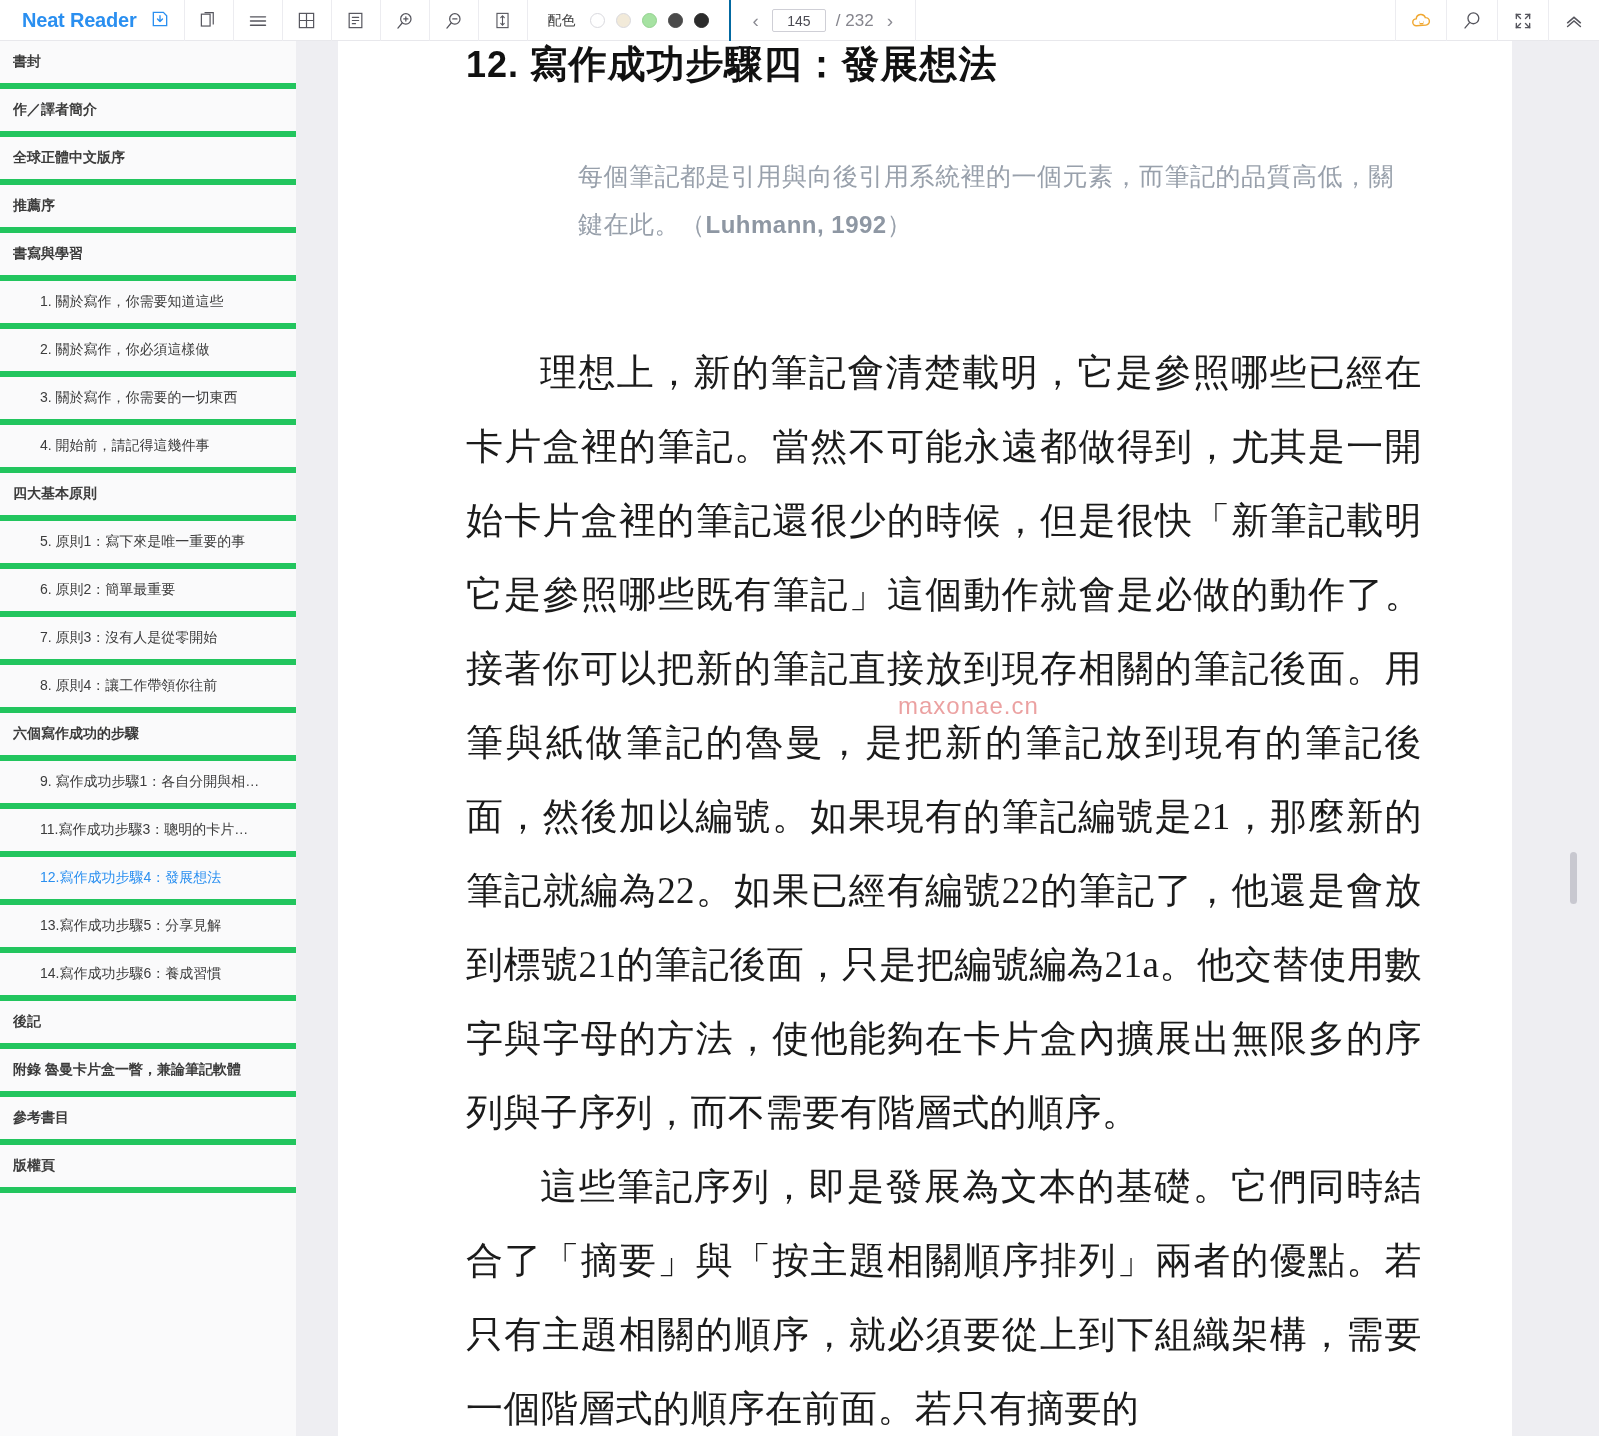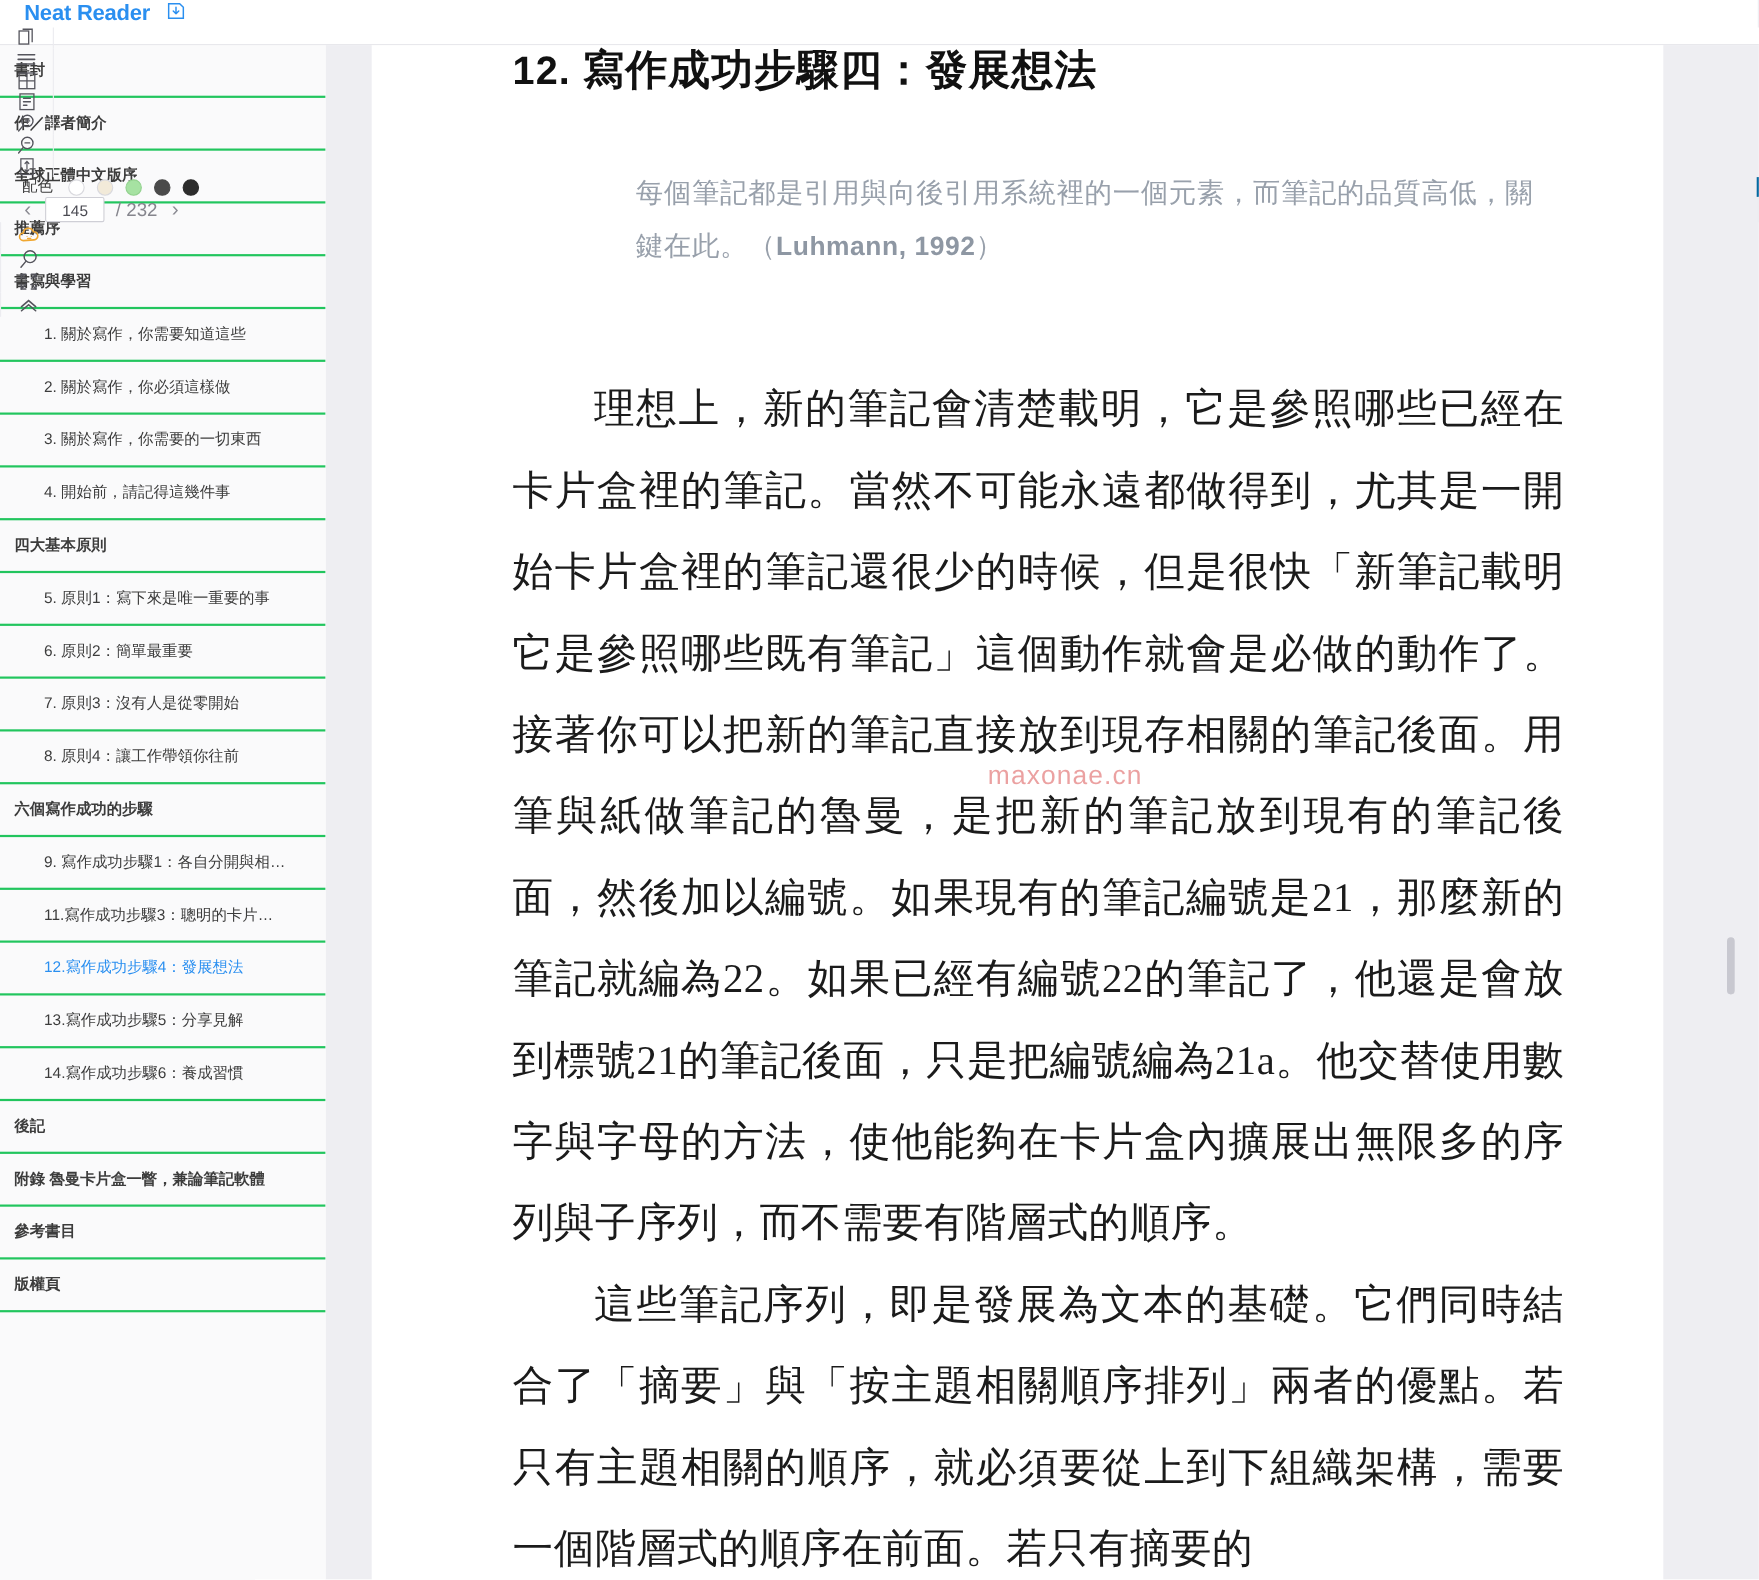--- a/index.html
+++ b/index.html
@@ -12,21 +12,20 @@
   body { position: relative; }
 
   
   #toolbar {
     position: absolute; top: 0; left: 0;
     width: 1599px; height: 41px;
     background: #ffffff;
     border-bottom: 1px solid #e8e8ec;
     display: flex; align-items: stretch;
     z-index: 20;
-    flex-direction: column;
   }
   .tb-cell {
     display: flex; align-items: center; justify-content: center;
     height: 41px; width: 49px;
     border-right: 1px solid #ececf0;
     cursor: pointer;
   }
   .tb-cell svg { display: block; }
 
   #brand-cell {
@@ -87,21 +86,21 @@
   #sidebar {
     position: absolute; top: 41px; left: 0;
     width: 296px; height: 1395px;
     background: #fafafb;
     overflow: hidden;
     z-index: 10;
   }
   .toc-item {
     height: 48px;
     display: flex; align-items: center;
-    border-bottom: 2px solid #22c55e;
+    border-bottom: 6px solid #22c55e;
     cursor: pointer;
     font-size: 14px;
     color: #3c3c3c;
     padding-right: 12px;
     overflow: hidden;
     white-space: nowrap;
   }
   .toc-item.level-1 { padding-left: 13px; font-weight: bold; }
   .toc-item.level-2 { padding-left: 40px; font-weight: normal; color: #3c3c3c; }
   .toc-item.active { color: #2a8ff0; }

